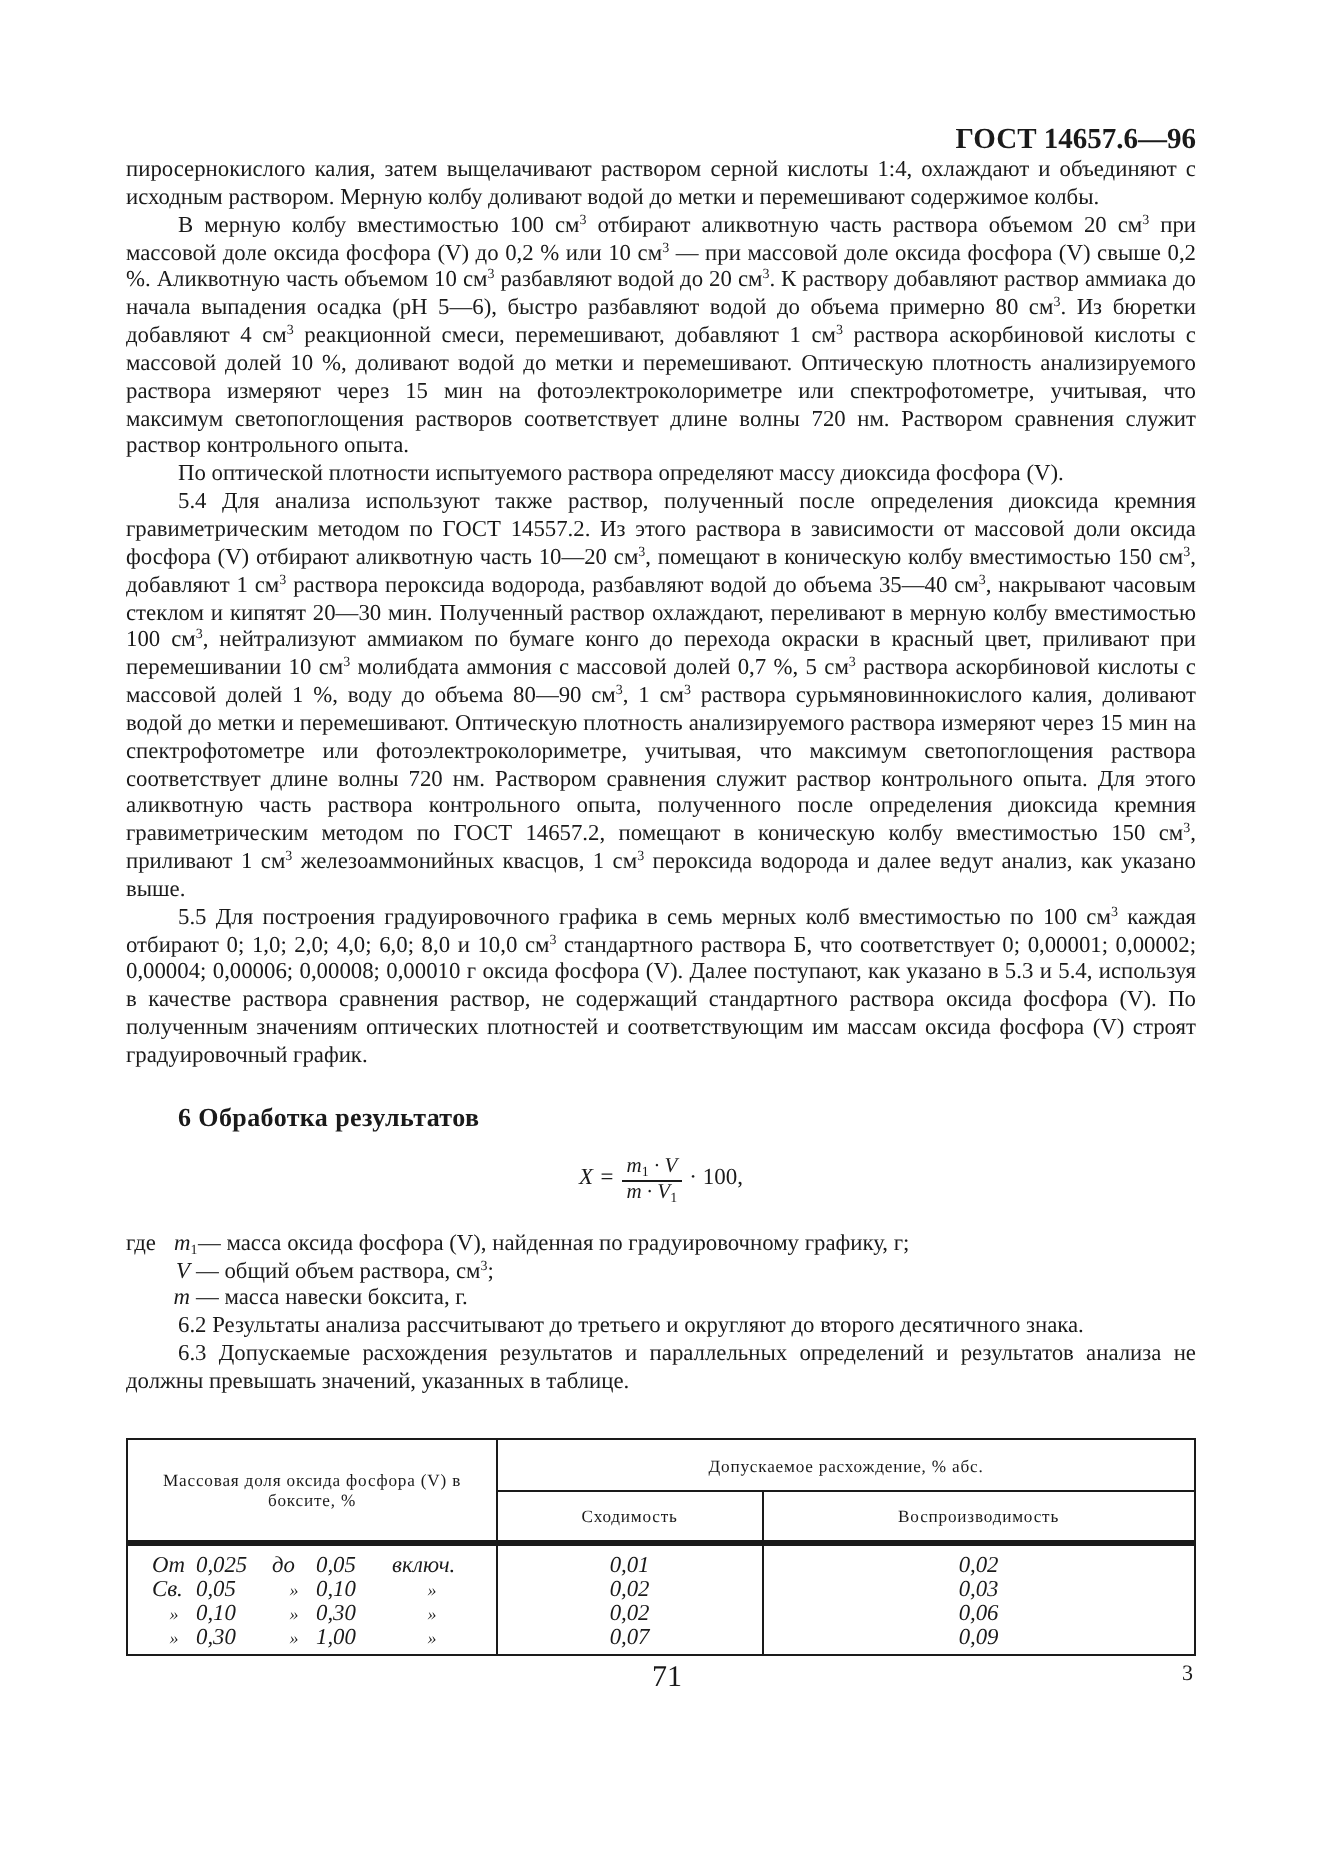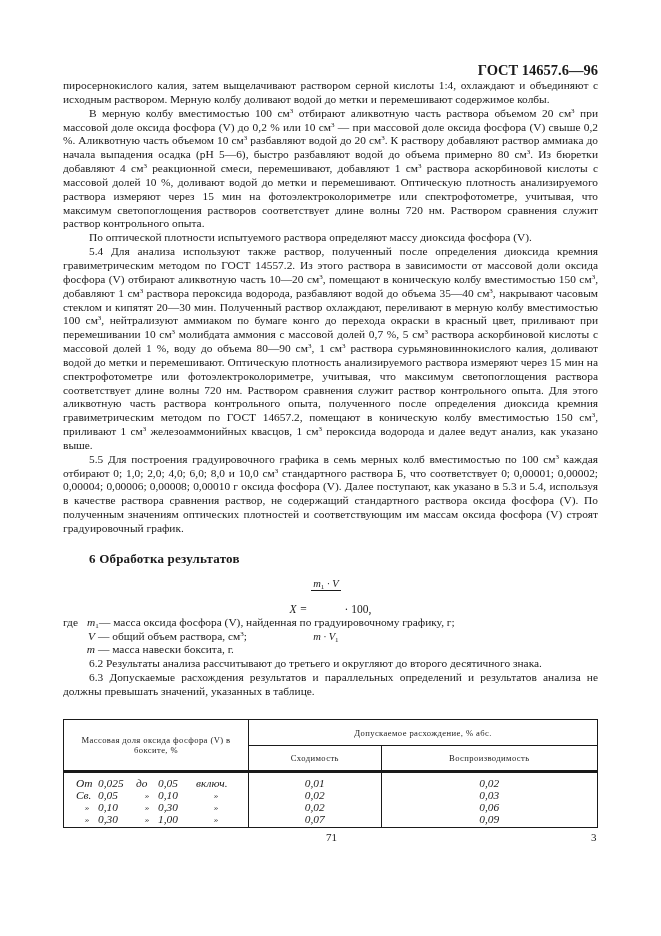--- a/index.html
+++ b/index.html
@@ -5,21 +5,21 @@
   html, body { margin: 0; padding: 0; background: #ffffff; }
   body { width: 661px; height: 936px; position: relative; overflow: hidden;
          font-family: "Liberation Serif", "DejaVu Serif", serif; color: #1a1a1a; }
   .page-header { position: absolute; top: 50px; right: 63px; font-weight: bold; font-size: 14.5px; margin-top: 12px; }
   .body-text { position: absolute; left: 63px; top: 79px; width: 535px; font-size: 11.4px; line-height: 13.85px; text-align: justify; }
   .body-text p { margin: 0; }
   .indent { text-indent: 26px; }
   .section-heading { margin: 16px 0 12px 26px !important; font-weight: bold; font-size: 13px; letter-spacing: 0.2px; }
   .formula { text-align: center; margin: 6px 0 8px 0 !important; height: 30px; position: relative; }
   .formula-inner { display: inline-flex; align-items: center; font-style: italic; font-size: 11.5px; }
-  .frac { display: inline-flex; flex-direction: column; align-items: center; margin: 0 4px; font-size: 10.5px; gap: 40px; }
+  .frac { display: inline-flex; flex-direction: column; align-items: center; margin: 0 4px; font-size: 10.5px; }
   .frac .num { border-bottom: 1px solid #1a1a1a; padding: 0 2px; line-height: 12px; }
   .frac .den { padding: 0 2px; line-height: 12px; }
   .upright { font-style: normal; }
   .def-row { display: flex; }
   .def-sym { width: 32px; font-style: italic; text-align: right; padding-right: 3px; }
   sup { font-size: 7px; vertical-align: 4px; line-height: 0; }
   sub { font-size: 7px; vertical-align: -2px; line-height: 0; }
   table.tol { position: absolute; left: 63px; top: 719px; width: 535px; border-collapse: collapse; font-size: 11.4px; }
   table.tol th { font-weight: normal; font-size: 8.6px; letter-spacing: 0.4px; border: 1px solid #1a1a1a; }
   table.tol td { border-left: 1.5px solid #1a1a1a; border-right: 1.5px solid #1a1a1a; text-align: center; padding: 0; line-height: 12px; vertical-align: top; font-style: italic; }
@@ -27,21 +27,21 @@
   .h-group { height: 23px; }
   .h-sub { height: 22px; }
   .h-sub.left { border-right: 1.5px solid #1a1a1a !important; }
   tr.head-bottom th { border-bottom: 3px solid #1a1a1a; }
   .range { display: grid; grid-template-columns: 22px 38px 22px 38px 40px; text-align: left; padding-left: 12px; }
   .range span { display: block; }
   tr.body-row td { border-bottom: none; }
   tr.last td { border-bottom: 1.5px solid #1a1a1a; padding-bottom: 2px; }
   tr.first td { padding-top: 4px; }
   .range .q { text-align: center; font-size: 9px; }
-  .footer-center { position: absolute; top: 831px; left: 326px; font-size: 11px; }
+  .footer-center { position: absolute; top: 831px; left: 326px; font-size: 15px; }
   .footer-right { position: absolute; top: 831px; left: 591px; font-size: 11px; }
 </style>
 </head>
 <body>
 
 <div class="page-header">ГОСТ 14657.6—96</div>
 
 <div class="body-text">
   <p>пиросернокислого калия, затем выщелачивают раствором серной кислоты 1:4, охлаждают и объединяют с исходным раствором. Мерную колбу доливают водой до метки и перемешивают содержимое колбы.</p>
 

